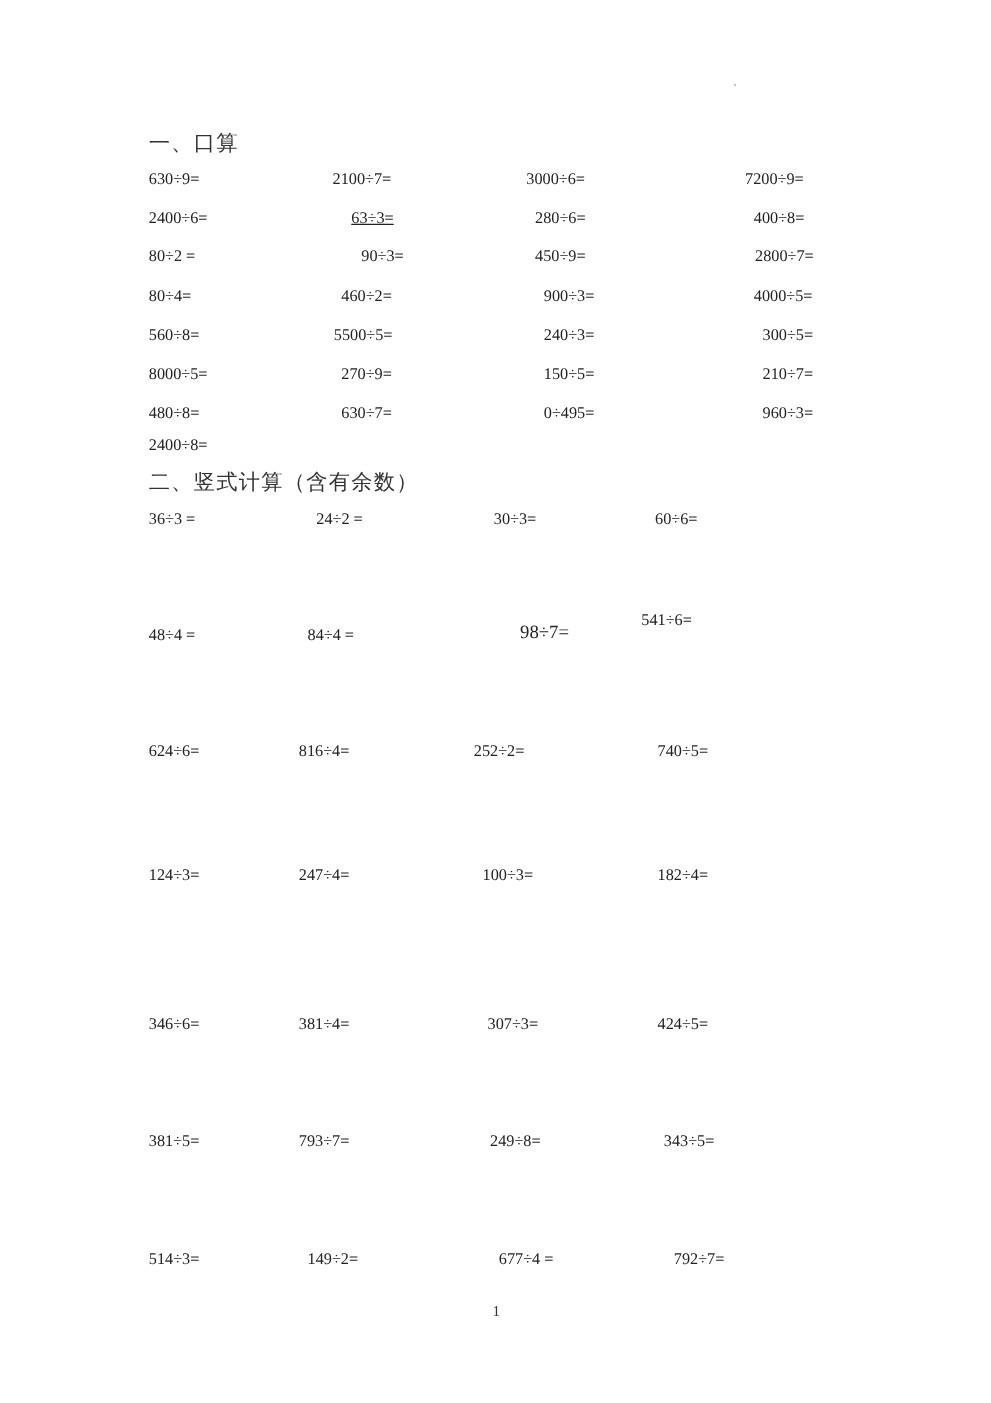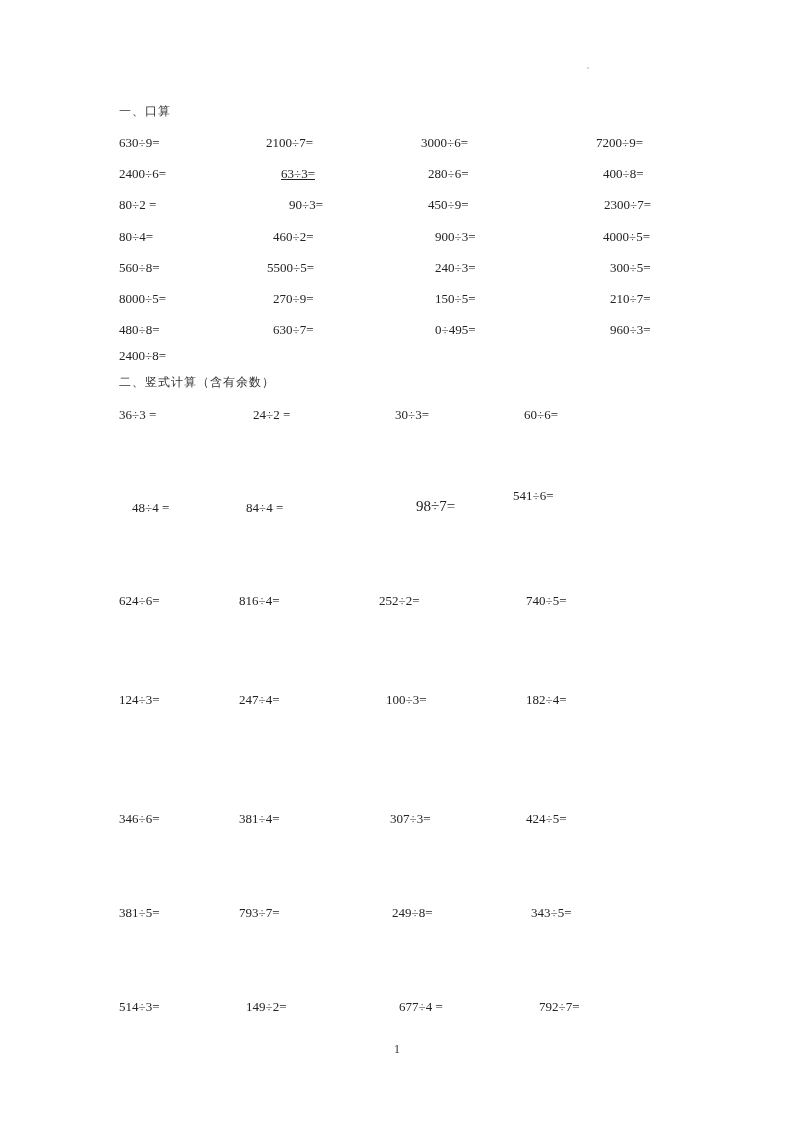--- a/index.html
+++ b/index.html
@@ -27,21 +27,21 @@
       left: 587px;
       top: 67px;
       width: 2px;
       height: 2px;
       background: #c8c8c8;
       border-radius: 1px;
     }
     .heading {
       position: absolute;
       left: 119px;
-      font-size: 12px;
+      font-size: 17px;
       color: #333333;
       letter-spacing: 1px;
       white-space: nowrap;
     }
     .prob {
       position: absolute;
       font-size: 13px;
       white-space: nowrap;
       color: #222222;
       line-height: 16px;
@@ -67,21 +67,21 @@
       <div class="prob" style="left: 266px; top: 135px;">2100÷7=</div>
       <div class="prob" style="left: 421px; top: 135px;">3000÷6=</div>
       <div class="prob" style="left: 596px; top: 135px;">7200÷9=</div>
       <div class="prob" style="left: 119px; top: 166px;">2400÷6=</div>
       <div class="prob" style="left: 281px; top: 166px; text-decoration: underline;">63÷3=</div>
       <div class="prob" style="left: 428px; top: 166px;">280÷6=</div>
       <div class="prob" style="left: 603px; top: 166px; text-align: center;">400÷8=</div>
       <div class="prob" style="left: 119px; top: 197px;">80÷2  =</div>
       <div class="prob" style="left: 289px; top: 197px;">90÷3=</div>
       <div class="prob" style="left: 428px; top: 197px;">450÷9=</div>
-      <div class="prob" style="left: 604px; top: 197px;">2300÷7=</div>
+      <div class="prob" style="left: 604px; top: 197px;">2800÷7=</div>
       <div class="prob" style="left: 119px; top: 229px;">80÷4=</div>
       <div class="prob" style="left: 273px; top: 229px;">460÷2=</div>
       <div class="prob" style="left: 435px; top: 229px;">900÷3=</div>
       <div class="prob" style="left: 603px; top: 229px;">4000÷5=</div>
       <div class="prob" style="left: 119px; top: 260px;">560÷8=</div>
       <div class="prob" style="left: 267px; top: 260px;">5500÷5=</div>
       <div class="prob" style="left: 435px; top: 260px;">240÷3=</div>
       <div class="prob" style="left: 610px; top: 260px;">300÷5=</div>
       <div class="prob" style="left: 119px; top: 291px;">8000÷5=</div>
       <div class="prob" style="left: 273px; top: 291px;">270÷9=</div>
@@ -93,21 +93,21 @@
       <div class="prob" style="left: 610px; top: 322px;">960÷3=</div>
       <div class="prob" style="left: 119px; top: 348px;">2400÷8=</div>
     </div>
 
   <div class="heading" style="top:374px;">二、竖式计算（含有余数）</div>
   <div id="sec2">
       <div class="prob" style="left: 119px; top: 407px;">36÷3   =</div>
       <div class="prob" style="left: 253px; top: 407px;">24÷2  =</div>
       <div class="prob" style="left: 395px; top: 407px;">30÷3=</div>
       <div class="prob" style="left: 524px; top: 407px;">60÷6=</div>
-      <div class="prob" style="left: 132px; top: 500px;">48÷4   =</div>
+      <div class="prob" style="left: 119px; top: 500px;">48÷4   =</div>
       <div class="prob" style="left: 246px; top: 500px;">84÷4   =</div>
       <div class="prob big" style="left: 400px; top: 498px; margin-left: 16px;">98÷7=</div>
       <div class="prob" style="left: 513px; top: 488px; font-family: Liberation Serif, serif;">541÷6=</div>
       <div class="prob" style="left: 119px; top: 593px;">624÷6=</div>
       <div class="prob" style="left: 239px; top: 593px;">816÷4=</div>
       <div class="prob" style="left: 379px; top: 593px;">252÷2=</div>
       <div class="prob" style="left: 526px; top: 593px;">740÷5=</div>
       <div class="prob" style="left: 119px; top: 692px;">124÷3=</div>
       <div class="prob" style="left: 239px; top: 692px;">247÷4=</div>
       <div class="prob" style="left: 386px; top: 692px;">100÷3=</div>

